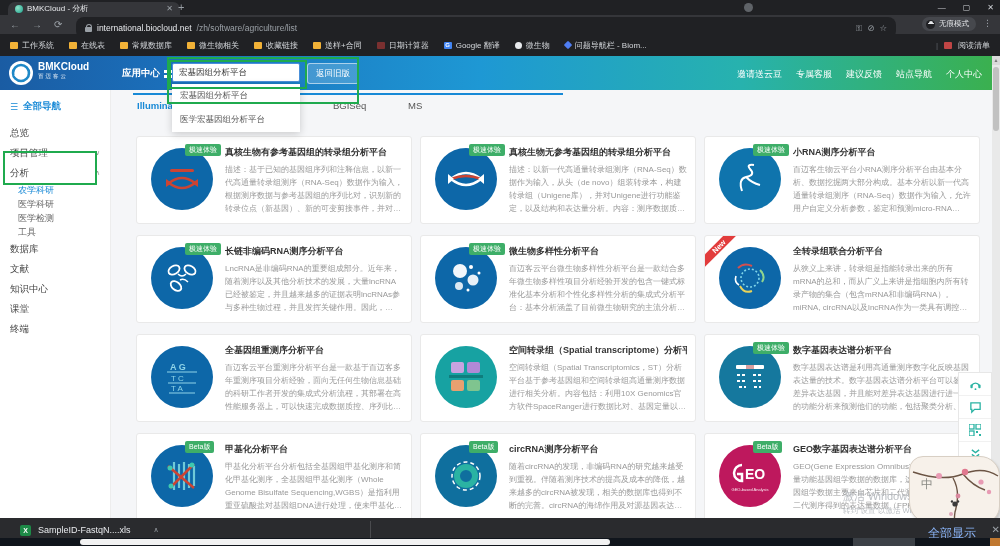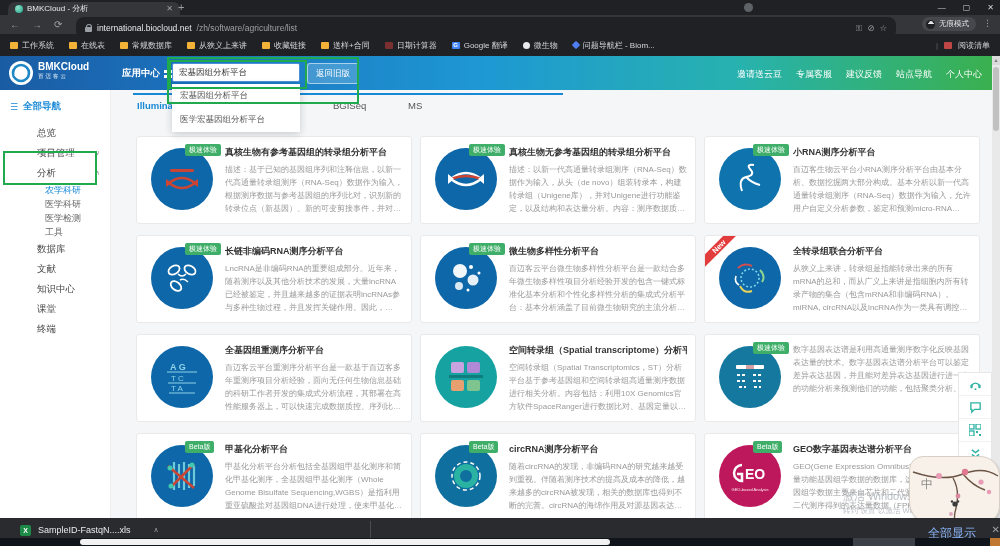--- a/index.html
+++ b/index.html
@@ -59,21 +59,21 @@
   .hlinks{position:absolute;right:18px;top:12px;display:flex;gap:14px;font-size:9px;text-align:center;}
   
   .dd{position:absolute;left:172px;top:84px;width:128px;background:#fff;box-shadow:0 2px 8px rgba(0,0,0,.18);z-index:50;}
   .dd .it{padding:6px 8px;font-size:8.5px;color:#555;}
   
   .ann{position:absolute;border:2px solid #1faa4e;z-index:60;pointer-events:none;}
   
   .sidebar{position:absolute;left:0;top:90px;width:110px;bottom:28px;background:#fff;border-right:1px solid #ededed;z-index:5;}
   .allnav{padding:10px 0 10px 10px;color:#1789d6;font-size:9.5px;display:flex;align-items:center;gap:5px;font-weight:bold;}
   .ham{color:#1789d6;font-size:9px;}
-  .snav{font-size:9.5px;color:#444;margin-left:27px;}
+  .snav{font-size:9.5px;color:#444;}
   .snav .top{height:20px;display:flex;align-items:center;padding:0 10px;justify-content:space-between;}
   .snav .sub{height:14px;display:flex;align-items:center;padding:0 0 0 18px;font-size:9px;color:#666;}
   .snav .sub.act{color:#1789d6;}
   .chev{color:#999;font-size:7px;}
   
   .topline{position:absolute;left:133px;top:93px;width:430px;height:2px;background:#1789d6;z-index:4;}
   .ptab{position:absolute;top:100px;font-size:9.5px;color:#555;z-index:4;}
   .ptab.act{color:#1789d6;font-weight:bold;}
   .grid{position:absolute;left:136px;top:136px;width:844px;display:grid;grid-template-columns:repeat(3,276px);grid-auto-rows:88px;gap:11px 8px;z-index:3;}
   .card{position:relative;background:#fff;border:1px solid #e9e9e9;border-radius:3px;display:flex;padding:8px 8px 6px 8px;box-sizing:border-box;overflow:hidden;}
@@ -165,21 +165,21 @@
     <span class="bm">
         <span class="bi"></span>
         <span>在线表</span>
       </span>
     <span class="bm">
         <span class="bi"></span>
         <span>常规数据库</span>
       </span>
     <span class="bm">
         <span class="bi"></span>
-        <span>从狭义上来讲</span>
+        <span>微生物相关</span>
       </span>
     <span class="bm">
         <span class="bi"></span>
         <span>收藏链接</span>
       </span>
     <span class="bm">
         <span class="bi"></span>
         <span>送样+合同</span>
       </span>
     <span class="bm">
@@ -424,20 +424,21 @@
       <div class="cicon">
           <div class="circ" style="background:#15789e">
         <svg width="40" height="40" viewBox="0 0 40 40">
               <rect x="6" y="8" width="28" height="4" rx="1" fill="#fff"></rect>
               <rect x="16" y="8" width="8" height="4" fill="#d8a0a0"></rect>
               <path d="M7 18 H17 M23 18 H33 M7 24 H17 M23 24 H33 M9 30 H16 M24 30 H31" stroke="#fff" stroke-width="2" stroke-dasharray="3 2"></path>
             </svg>
       </div>
         </div>
       <div class="ctext">
+          <div class="ctitle">数字基因表达谱分析平台</div>
           <div class="cdesc">数字基因表达谱是利用高通量测序数字化反映基因表达量的技术。数字基因表达谱分析平台可以鉴定差异表达基因，并且能对差异表达基因进行进一步的功能分析来预测他们的功能，包括聚类分析、GO功能富集分析、通路...</div>
         </div>
     </div>
 
     <div class="card">
       <span class="badge">Beta版</span>
       <div class="cicon">
           <div class="circ" style="background:#0d67a8">
         <svg width="40" height="40" viewBox="0 0 40 40">
               <path d="M12 6 V34 M17 8 V32 M22 6 V34 M27 8 V32 M32 10 V30" stroke="#6fc9d8" stroke-width="2.2"></path>

